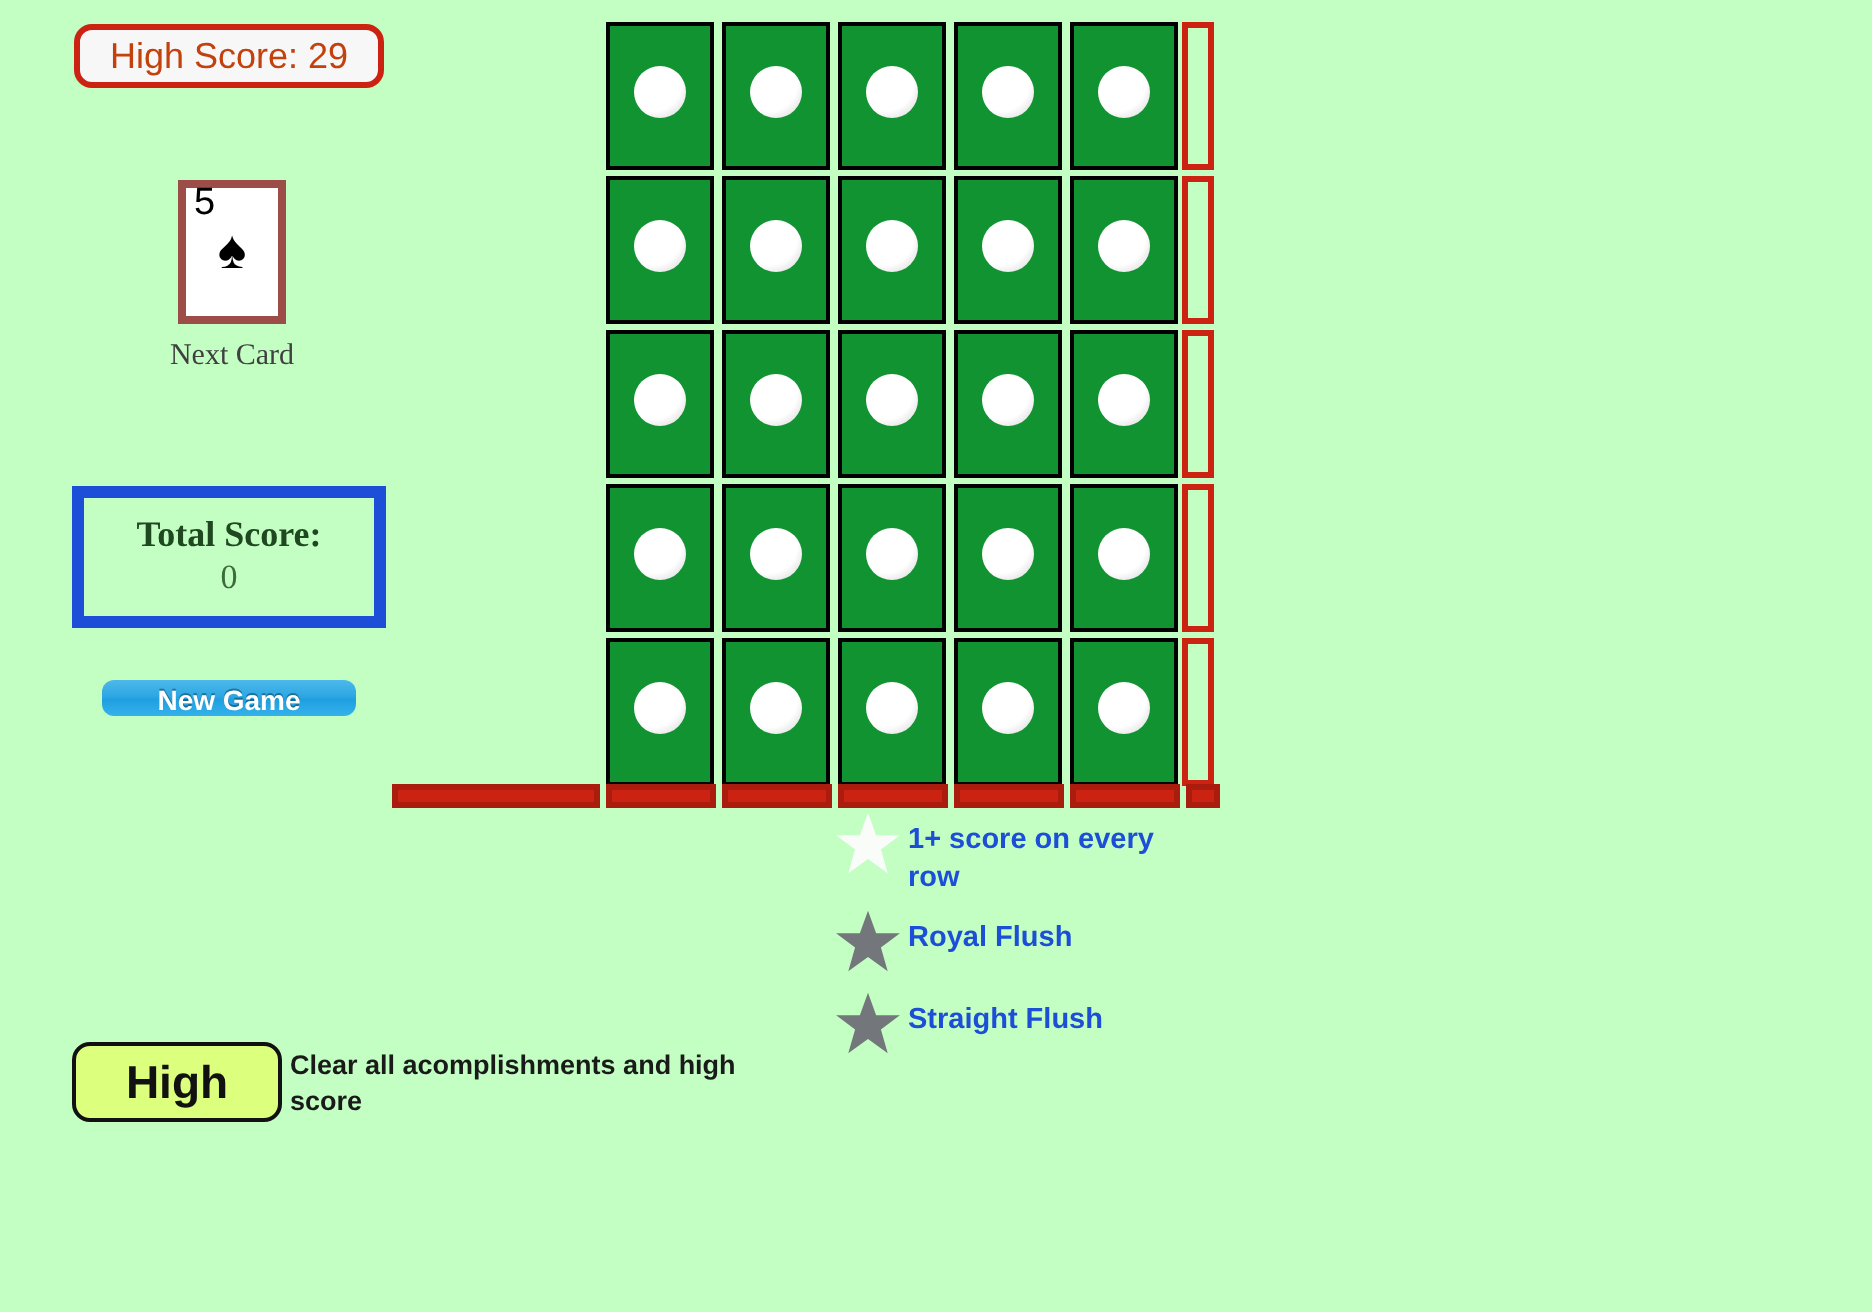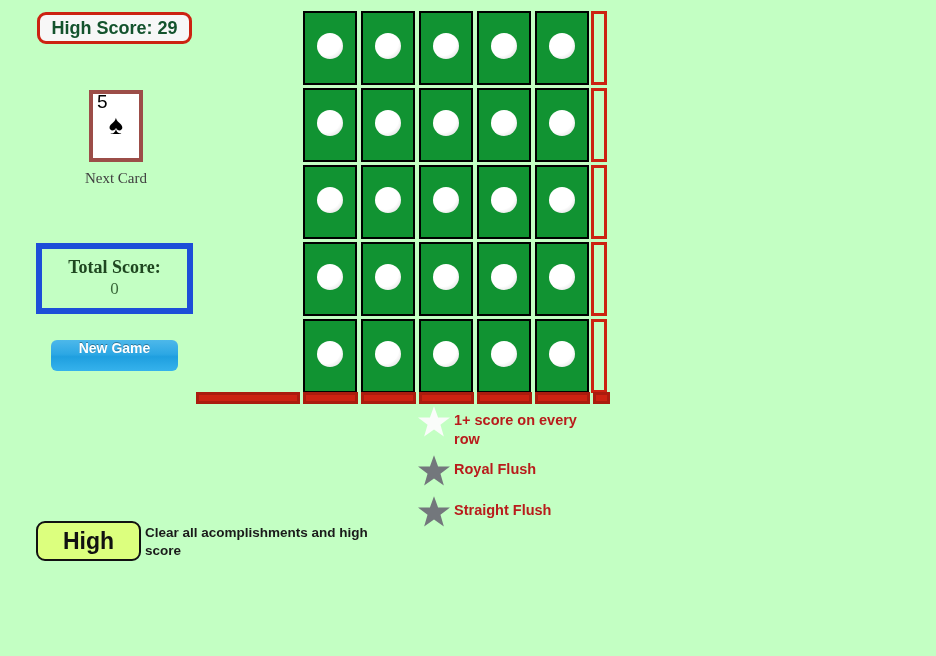--- a/index.html
+++ b/index.html
@@ -29,22 +29,22 @@
     width: 155px;
     height: 32px;
     box-sizing: border-box;
     background: #f7f7f7;
     border: 3px solid #cc2211;
     border-radius: 9px;
     display: flex;
     align-items: center;
     justify-content: center;
     font-size: 18px;
-    font-weight: bold;
-    color: #14532d;
+    font-weight: normal;
+    color: #c2410c;
     letter-spacing: 0px;
   }
 
   
   .next-card-wrap {
     position: absolute;
     left: 82px;
     top: 90px;
     width: 68px;
     text-align: center;
@@ -133,30 +133,30 @@
     color: #3c6b3c;
     line-height: 1.3;
   }
 
   
   .new-game-btn {
     position: absolute;
     left: 51px;
     top: 340px;
     width: 127px;
-    height: 31px;
+    height: 18px;
     box-sizing: border-box;
     border: none;
     border-radius: 6px;
     background: linear-gradient(180deg, #4db8ea 0%, #2ca7e4 46%, #1f9fdf 54%, #35b2ec 100%);
     color: #ffffff;
     font-size: 14px;
     font-weight: bold;
     display: flex;
-    align-items: flex-start;
+    align-items: flex-end;
     justify-content: center;
     text-shadow: 0 -1px 0 rgba(0,0,0,0.35);
     cursor: pointer;
     font-family: "Liberation Sans", sans-serif;
   }
 
   
   .grid {
     position: absolute;
     left: 303px;
@@ -233,21 +233,21 @@
   }
   .star {
     width: 34px;
     height: 34px;
     flex: 0 0 34px;
     margin-right: 3px;
   }
   .ach-text {
     font-size: 14.5px;
     font-weight: bold;
-    color: #b91c1c;
+    color: #1d4ed8;
     line-height: 19px;
     padding-top: 6px;
     max-width: 150px;
   }
 
   
   .reset-btn {
     position: absolute;
     left: 36px;
     top: 521px;

